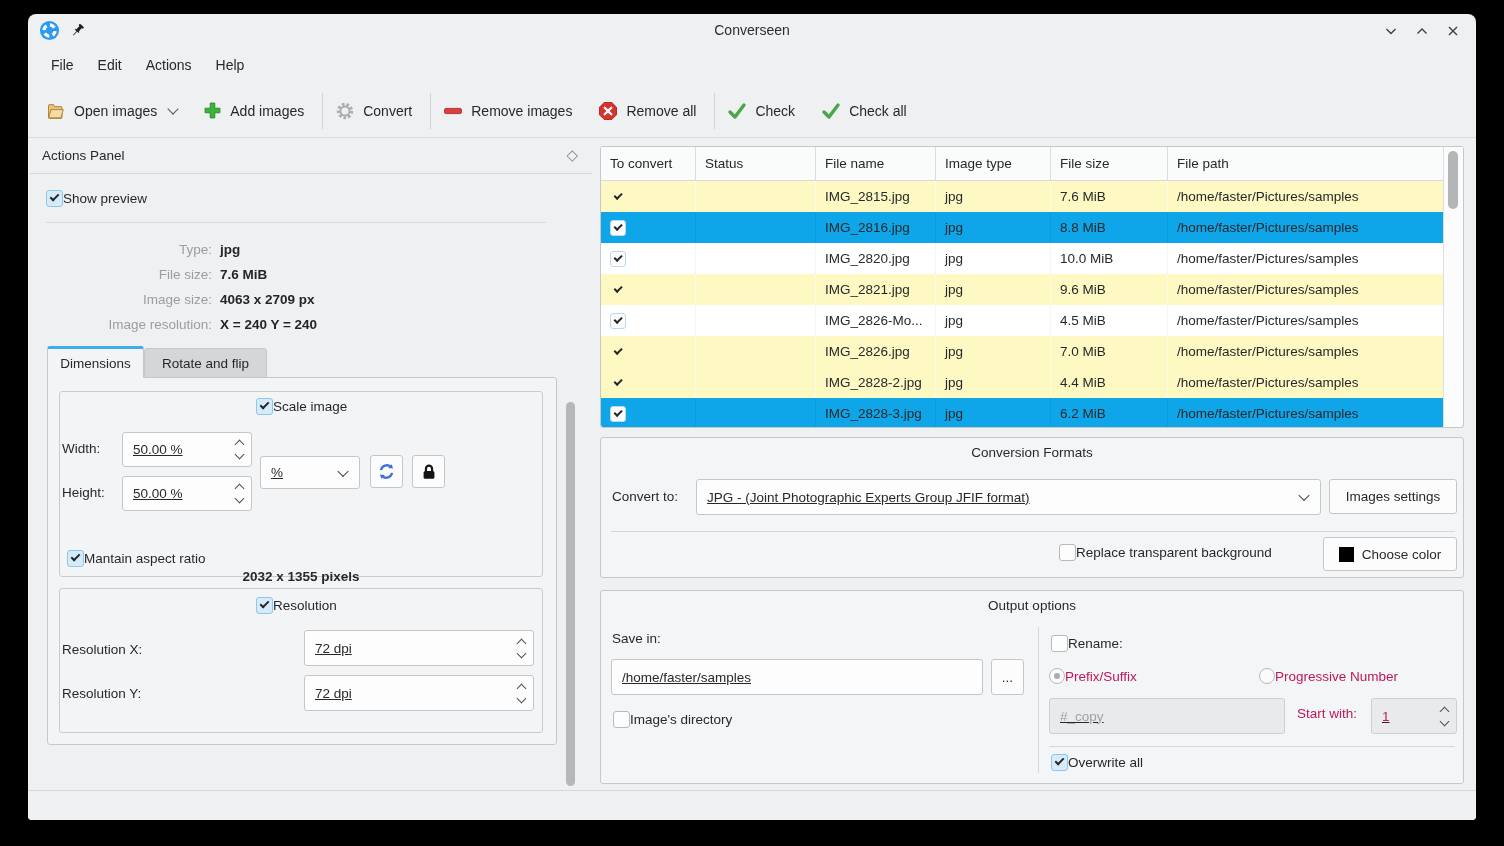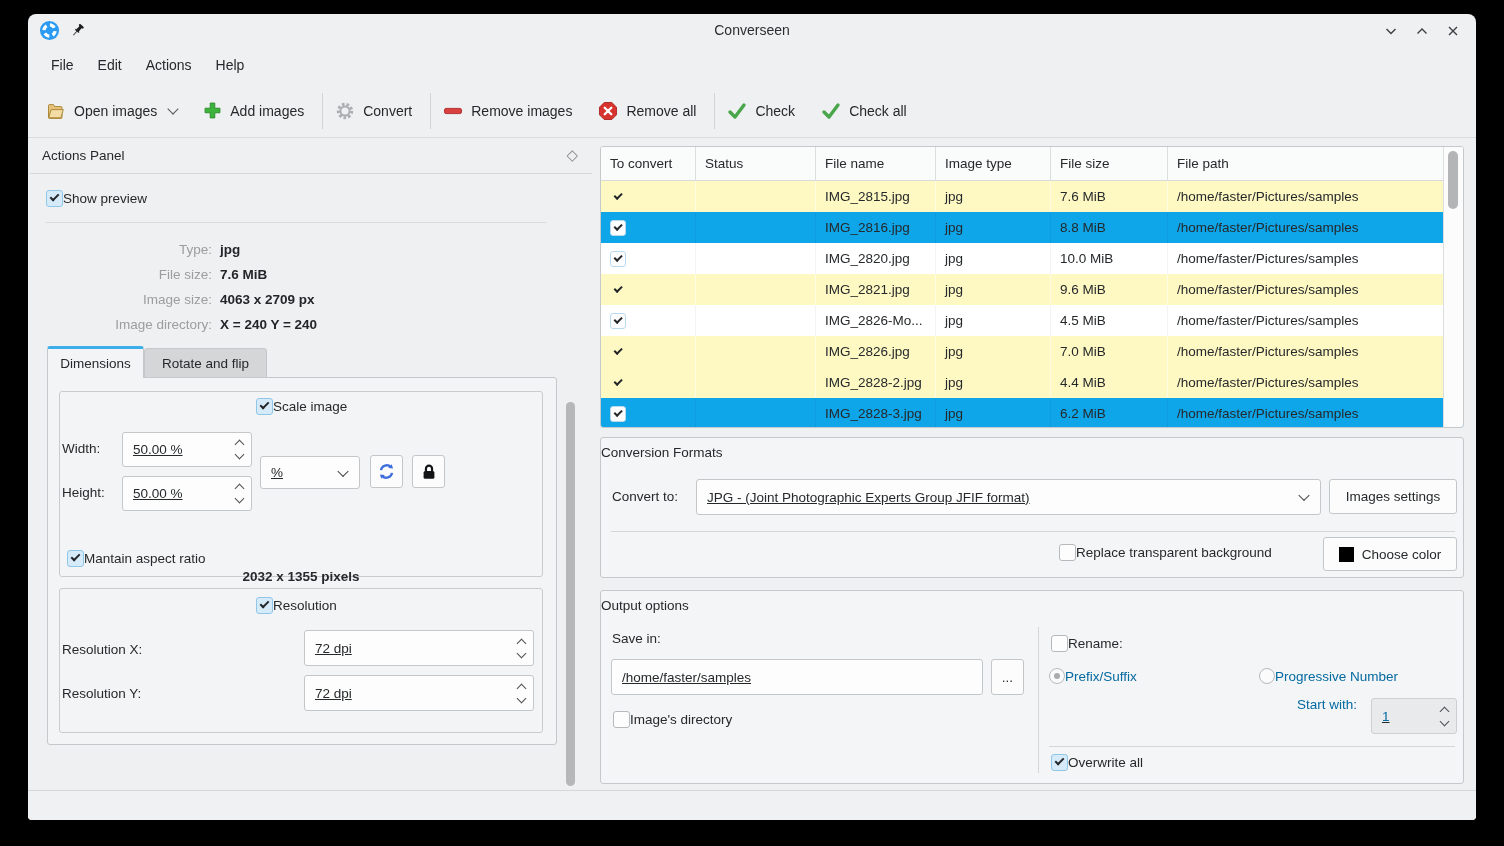--- a/index.html
+++ b/index.html
@@ -48,21 +48,21 @@
   .spin { position:absolute; display:flex; align-items:center; padding-left:10px; }
   .spin .arrows { position:absolute; right:8px; top:0; bottom:0; display:flex;
     flex-direction:column; justify-content:center; gap:3px; }
   .ch { width:7px; height:7px; display:block; border-left:1.6px solid #4c5053;
     border-top:1.6px solid #4c5053; }
   .ch.up { transform:rotate(45deg); }
   .ch.down { transform:rotate(225deg); }
   .combochev { position:absolute; right:12px; top:50%; width:8px; height:8px;
     border-right:1.6px solid #45494c; border-bottom:1.6px solid #45494c;
     transform:translateY(-70%) rotate(45deg); }
-  .disabled-txt { color:#0369a1; }
+  .disabled-txt { color:#be185d; }
   .dis.field, .dis { background:#e9eaeb !important; border-color:#cdcfd1 !important; }
 
   
   .leftpanel { position:absolute; left:2px; top:124px; width:562px; height:652px; }
   .dock-title { position:absolute; left:12px; top:10px; font-size:13.5px; }
   .dock-float { position:absolute; right:14px; top:8px; color:#86898b; font-size:15px; }
   .dock-sep { position:absolute; left:0; top:35px; width:562px; height:1px; background:#d6d7d8; }
   .cbrow { position:absolute; display:flex; align-items:center; gap:0; }
   .thin-sep { position:absolute; left:16px; top:84px; width:500px; height:1px; background:#d9dadb; }
   .inforow { position:absolute; left:0; height:24px; line-height:24px; width:420px; display:flex; }
@@ -100,21 +100,21 @@
   .rowcb .tick { display:block; width:8px; height:4.5px; border-left:2px solid #232629;
     border-bottom:2px solid #232629; transform:rotate(-45deg); margin:3.5px 0 0 3px; }
   .tscroll-lane { position:absolute; right:0; top:0; width:20px; height:100%;
     border-left:1px solid #dddedf; background:#fcfcfc; }
   .tscroll-thumb { position:absolute; left:4px; top:4px; width:10px; height:58px;
     background:#b3b5b7; border-radius:5px; }
 
   
   .rgroup { position:absolute; left:572px; width:864px; border:1px solid #c6c9cb;
     border-radius:3px; background:#f4f5f6; }
-  .gtitle { position:absolute; top:7px; left:0; width:100%; text-align:left; font-size:13.5px; }
+  .gtitle { position:absolute; top:7px; left:0; width:100%; text-align:center; font-size:13.5px; }
   .hsep { position:absolute; height:1px; background:#d5d6d7; }
   .vsep { position:absolute; width:1px; background:#d5d6d7; }
   .swatch { width:15px; height:15px; background:#000; display:inline-block; margin-right:8px; }
   input.txt { font-family:"Liberation Sans","DejaVu Sans",sans-serif; font-size:13.5px;
     color:#26292b; padding-left:10px; outline:none; }
   input.txt::placeholder { color:#a0a2a4; }
 
   
   .statusbar { position:absolute; left:0; top:776px; width:100%; height:30px;
     background:#f0f1f2; border-top:1px solid #d6d7d8; border-radius:0 0 4px 4px; }
@@ -235,21 +235,21 @@
     </div>
     <div class="inforow" style="top:125px;">
       <span class="lab">File size:</span>
       <span class="val">7.6 MiB</span>
     </div>
     <div class="inforow" style="top:150px;">
       <span class="lab">Image size:</span>
       <span class="val">4063 x 2709 px</span>
     </div>
     <div class="inforow" style="top:175px;">
-      <span class="lab">Image directory:</span>
+      <span class="lab">Image resolution:</span>
       <span class="val">X = 240 Y = 240</span>
     </div>
 
     <div class="tab active" style="left:17px; width:97px;">Dimensions</div>
     <div class="tab inactive" style="left:114px; width:123px;">Rotate and flip</div>
     <div class="tabpane"></div>
 
     <div class="groupbox" style="left:29px; top:253px; width:484px; height:186px;"></div>
     <div class="cbrow" style="left:226px; top:260px; z-index:5;">
       <span class="cb on">
@@ -477,21 +477,22 @@
       <span>Rename:</span>
     </div>
     <div class="cbrow" style="left:448px; top:77px;">
       <span class="radio on"></span>
       <span class="disabled-txt">Prefix/Suffix</span>
     </div>
     <div class="cbrow" style="left:658px; top:77px;">
       <span class="radio"></span>
       <span class="disabled-txt">Progressive Number</span>
     </div>
-    <span class="disabled-txt" style="position:absolute; left:696px; top:106px;">Start with:</span>
+    <input class="txt field dis" style="position: absolute; left: 448px; top: 107px; width: 236px; height: 36px;" type="text" placeholder="#_copy">
+    <span class="disabled-txt" style="position:absolute; left:696px; top:115px;">Start with:</span>
     <div class="spin field dis" style="left:770px; top:107px; width:86px; height:36px;">
       <span class="disabled-txt">1</span>
       <span class="arrows">
           <span class="ch up"></span>
           <span class="ch down"></span>
         </span>
     </div>
     <div class="hsep" style="left:448px; right:8px; top:155px;"></div>
     <div class="cbrow" style="left:450px; top:163px;">
       <span class="cb on">

